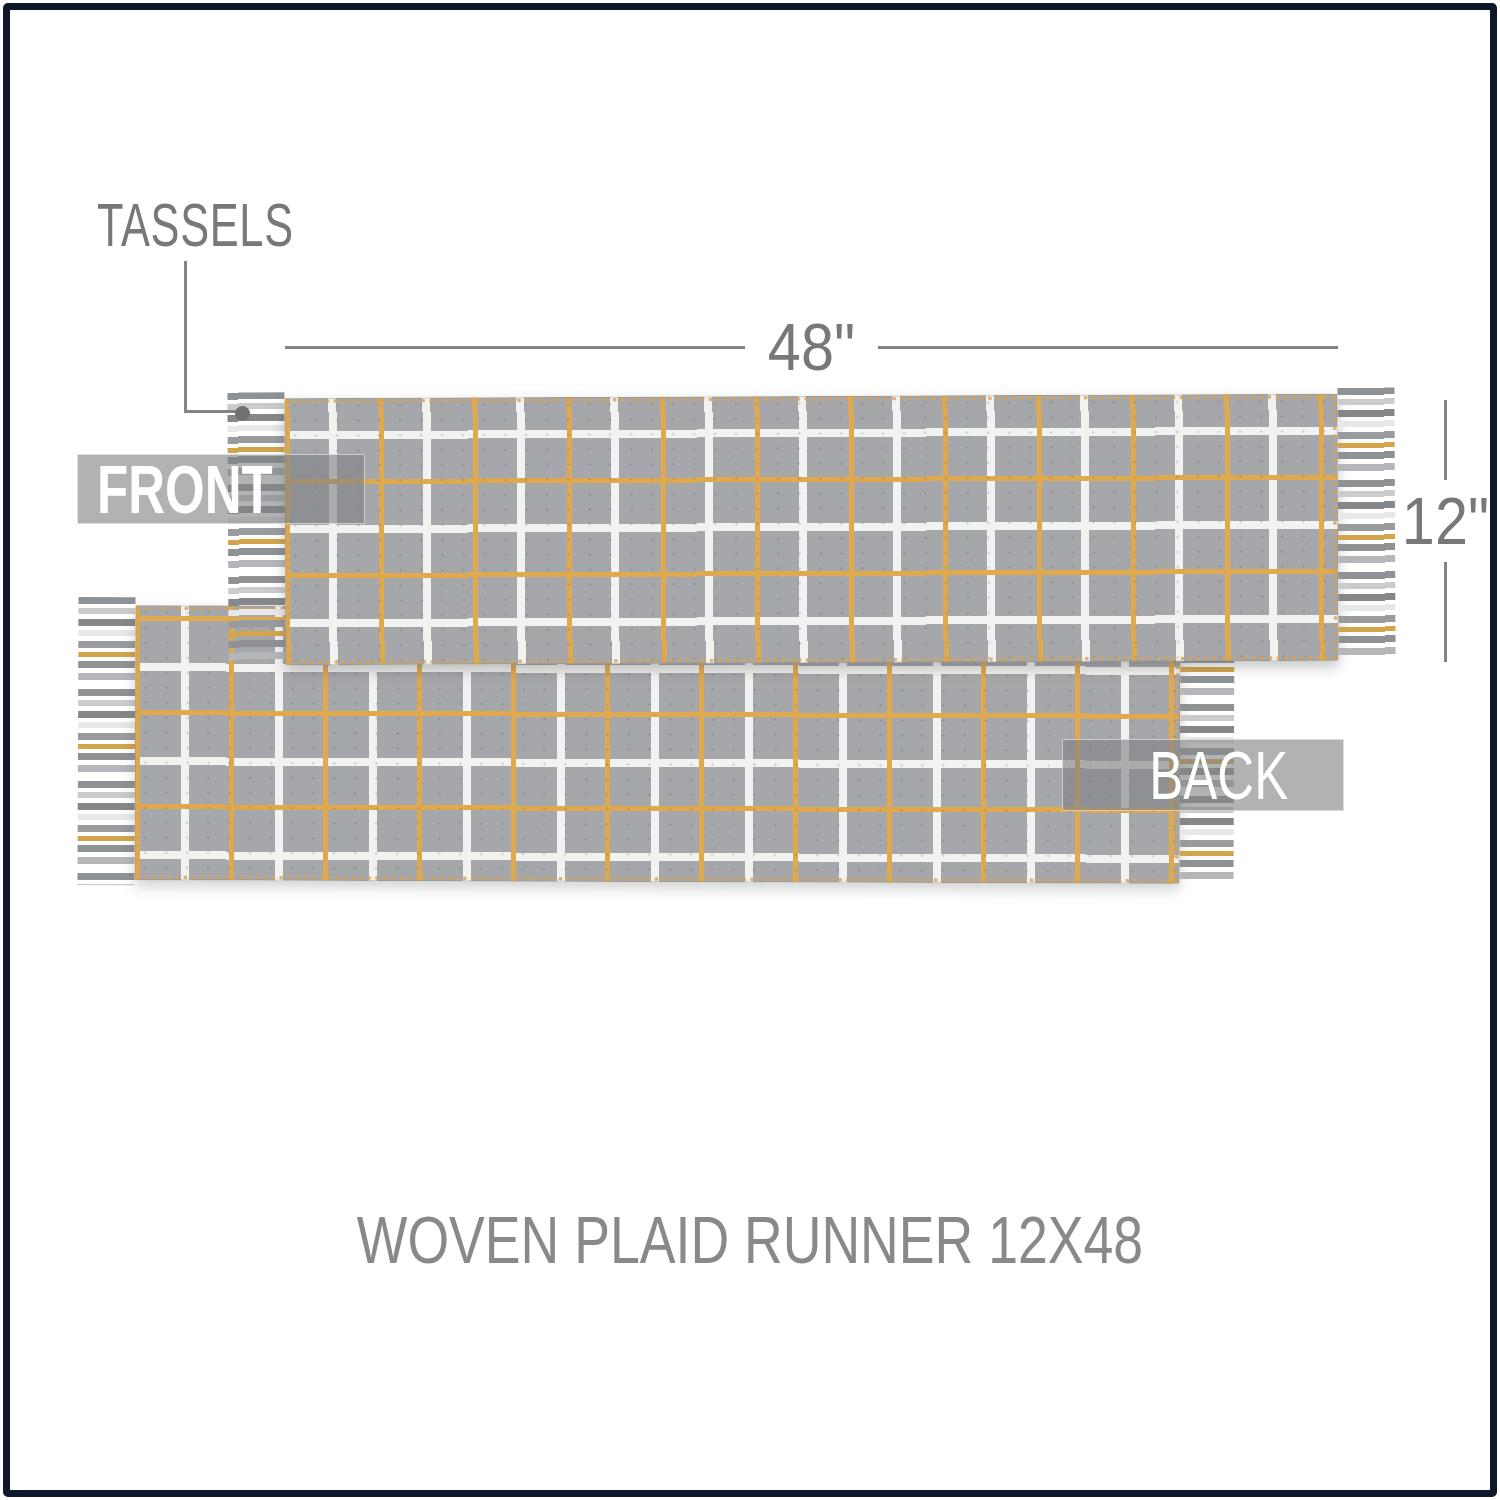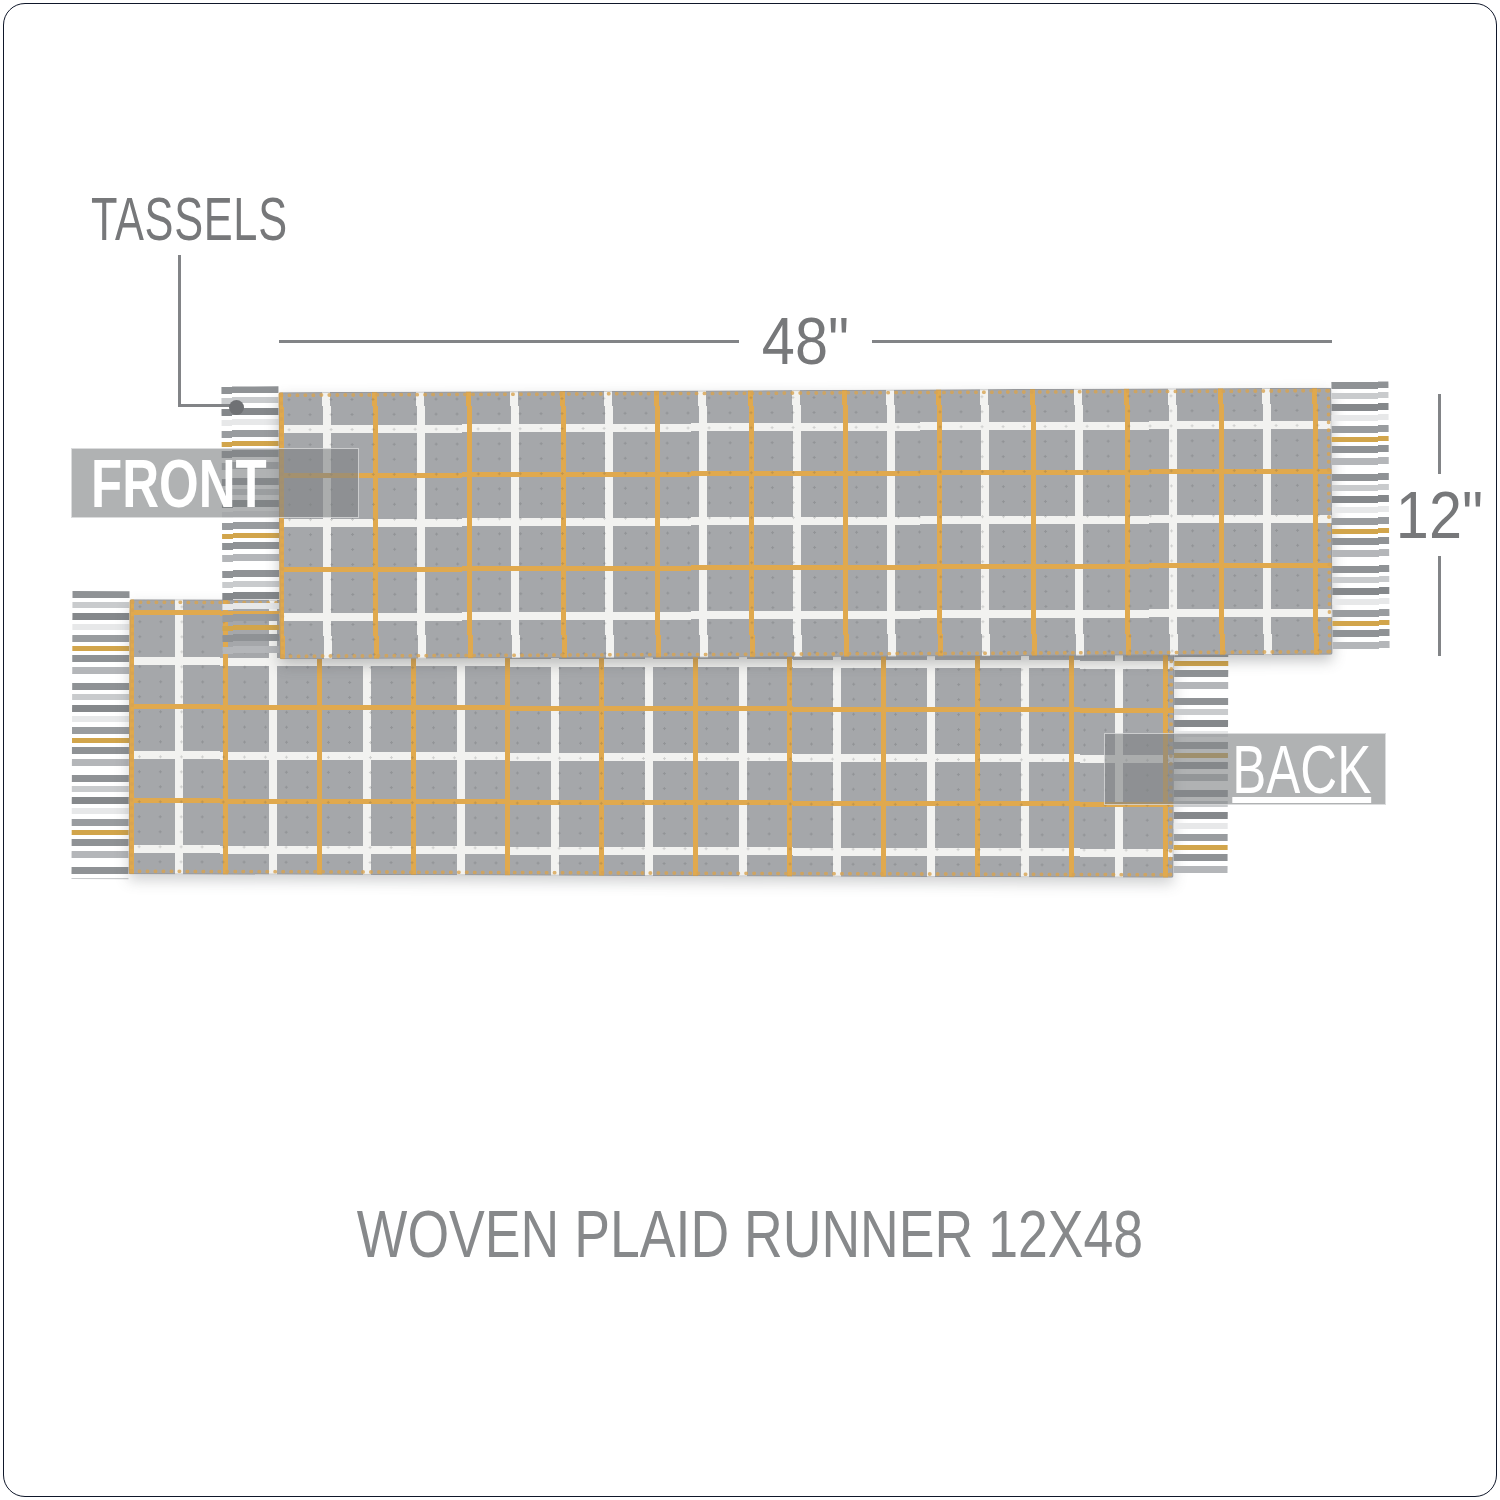--- a/index.html
+++ b/index.html
@@ -1,19 +1,19 @@
 <!DOCTYPE html>
 <html style="--fabric-gray: #a5a7aa; --plaid-white: #f2f2f0; --plaid-gold: #e0a94e; --hem-gold: #d8a452; --dim-gray: #828487; --text-gray: #77787a; --title-gray: #87898b; --label-bg: rgba(128,130,132,0.62); --label-text: #ffffff; --page-bg: #ffffff;"><head>
 <meta charset="utf-8">
 <style>
   html,body{margin:0;padding:0;background:#fff;}
   body{width:1500px;height:1500px;position:relative;font-family:"Liberation Sans",sans-serif;
        -webkit-font-smoothing:antialiased;}
 
-  .canvas{position:absolute;inset:3px;border:1px solid #0f172a;border-radius:22px;background:#fff;overflow:hidden;}
+  .canvas{position:absolute;inset:3px;border:7px solid #0f172a;border-radius:5px;background:#fff;overflow:hidden;}
 
   
   .runner{position:absolute;}
   .runner-front{left:218px;top:378px;width:1167px;height:276px;transform:rotate(-0.25deg);z-index:3;}
   .runner-back {left:68px; top:589px;width:1156px;height:288px;transform:rotate(0.2deg); z-index:2;}
 
   .fabric{position:absolute;border-radius:2px;
           box-shadow:0 6px 14px rgba(75,77,80,.32), inset 0 0 0 1px rgba(125,127,130,.35);
           background-color:var(--fabric-gray);}
   .fabric::after{content:"";position:absolute;inset:1px;border:4px dotted var(--hem-gold);
@@ -76,21 +76,21 @@
   .dim-text{font-size:66px;font-weight:300;line-height:1;color:var(--text-gray);
       padding:0 18px;white-space:nowrap;transform:scaleX(.9);}
   .dim-height .dim-text{padding:8px 0;}
 
   .tag{position:absolute;background:var(--label-bg);border:1px solid rgba(255,255,255,.55);
       color:var(--label-text);font-size:68px;font-weight:300;line-height:1;
       display:flex;align-items:center;z-index:7;}
   .tag span{transform:scaleX(.75);white-space:nowrap;}
   .tag-front{left:67px;top:444px;width:286px;height:68px;font-weight:bold;}
   .tag-front span{transform-origin:left center;margin-left:19px;}
-  .tag-back{left:1100px;top:729px;width:280px;height:70px;justify-content:flex-end;text-decoration:underline;}
+  .tag-back{left:1052px;top:729px;width:280px;height:70px;justify-content:center;}
   .tag-back span{transform-origin:right center;margin-right:14px;}
 
   .caption{position:absolute;left:0;right:0;top:1196px;text-align:center;font-size:67px;
       font-weight:300;line-height:1;color:var(--title-gray);transform:scaleX(.80);z-index:6;
       white-space:nowrap;}
 </style>
 </head>
 <body>
 
 <div class="canvas">

